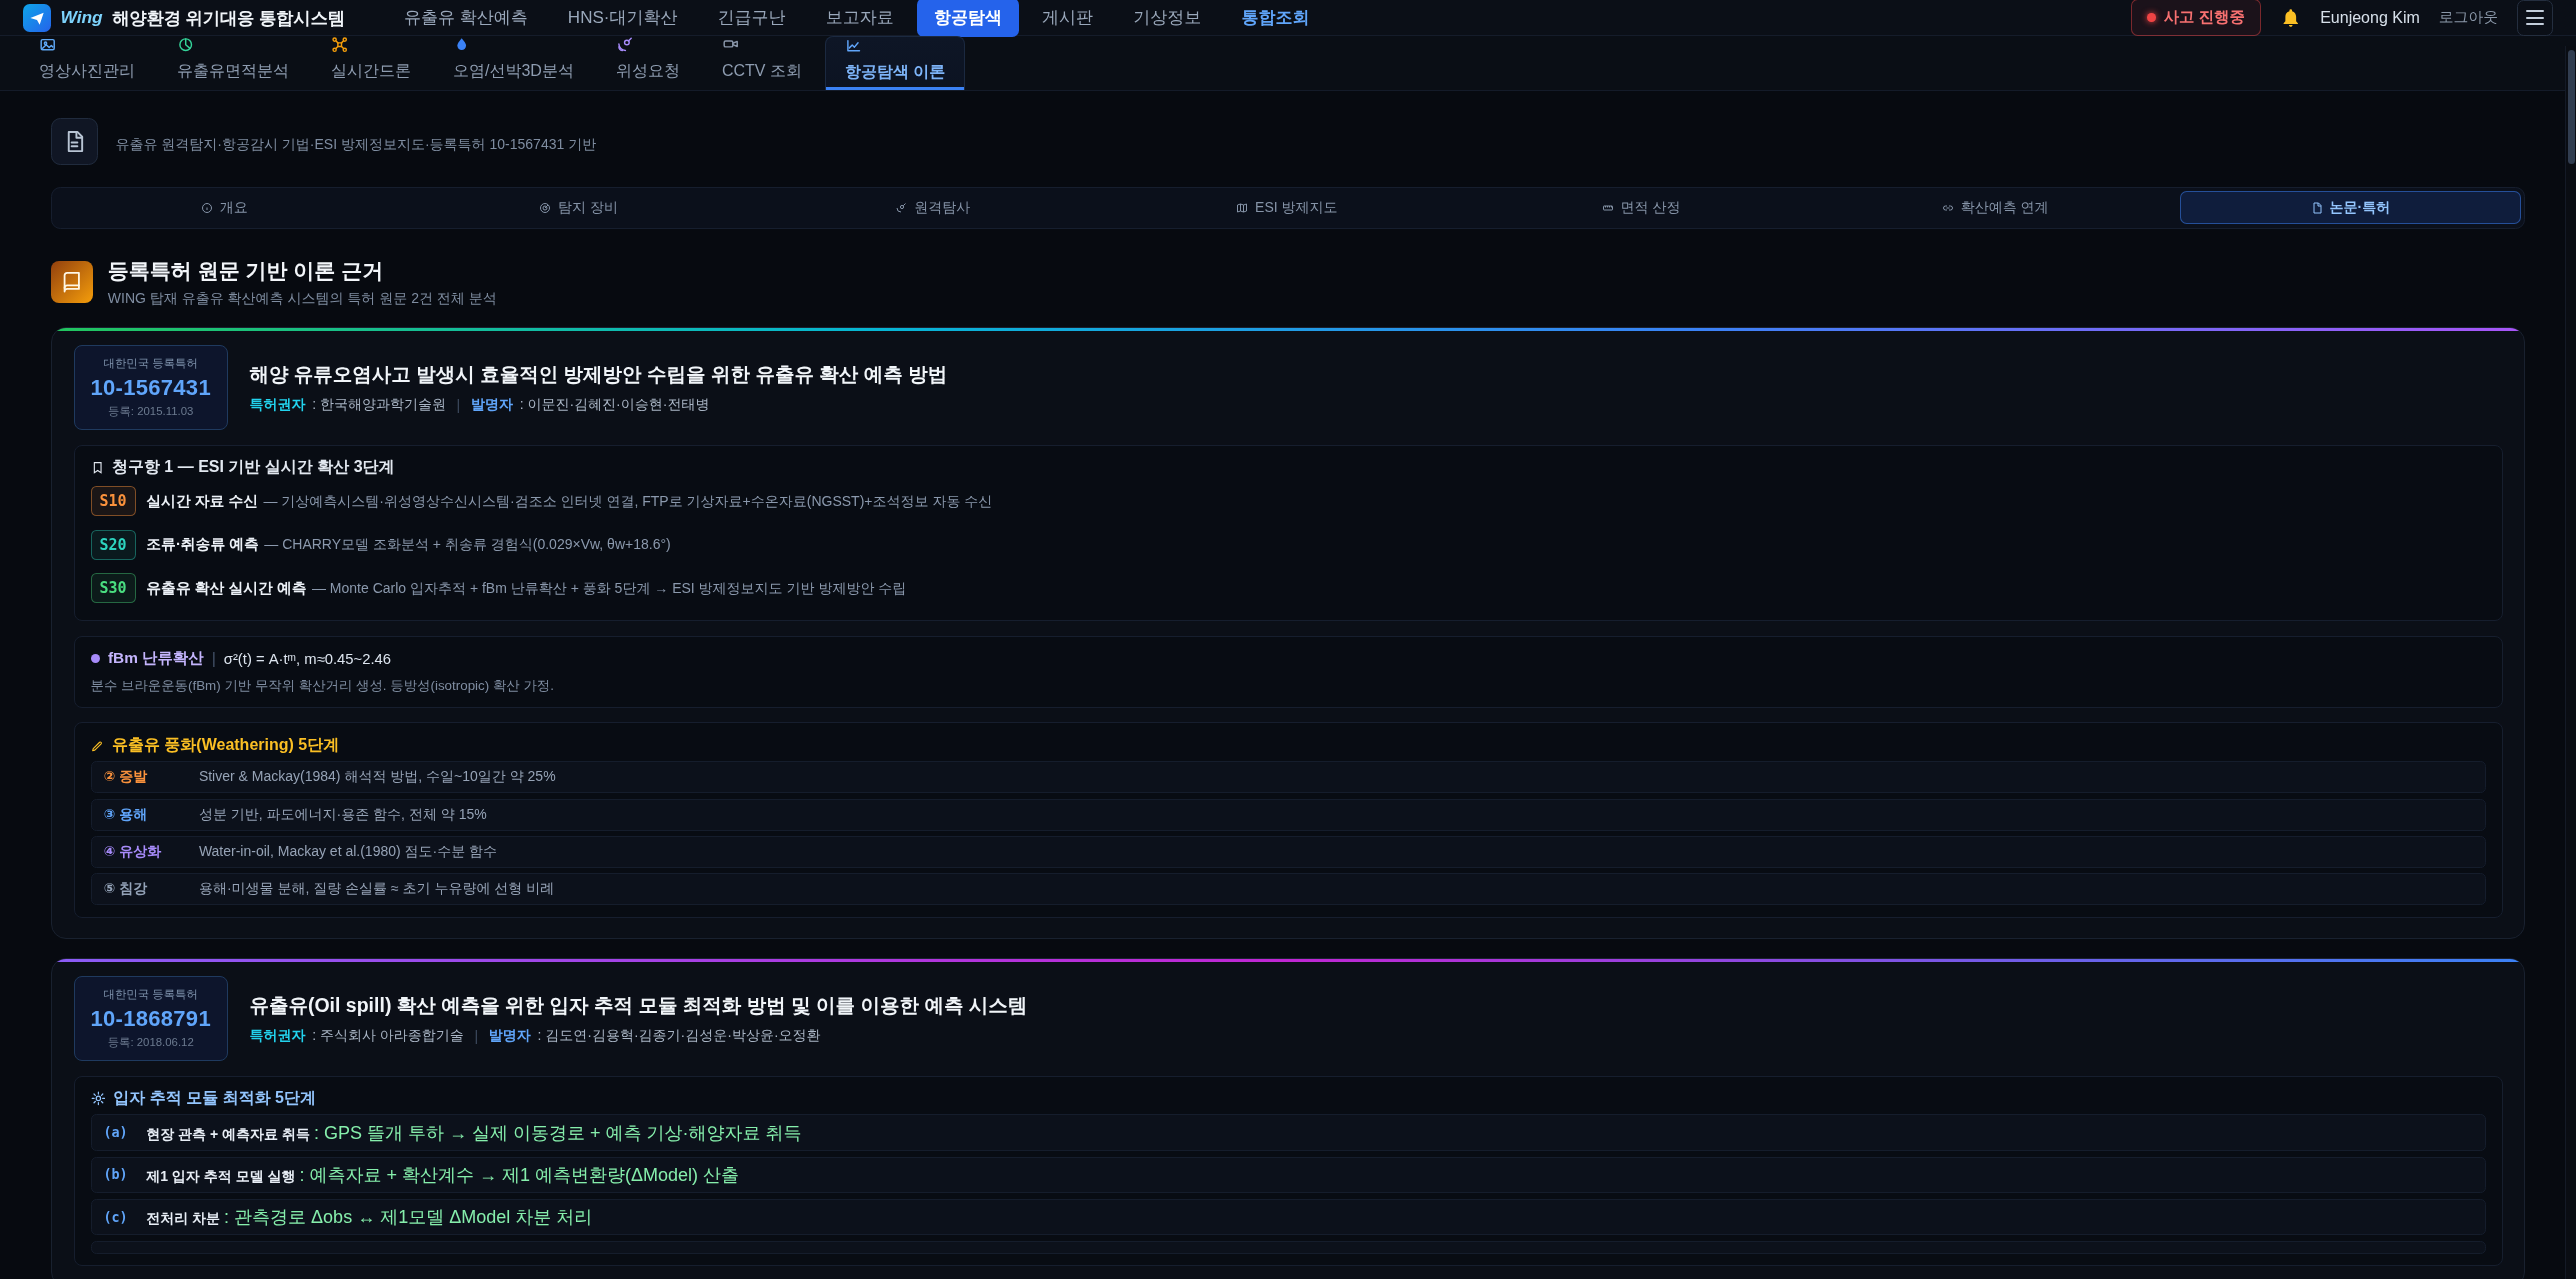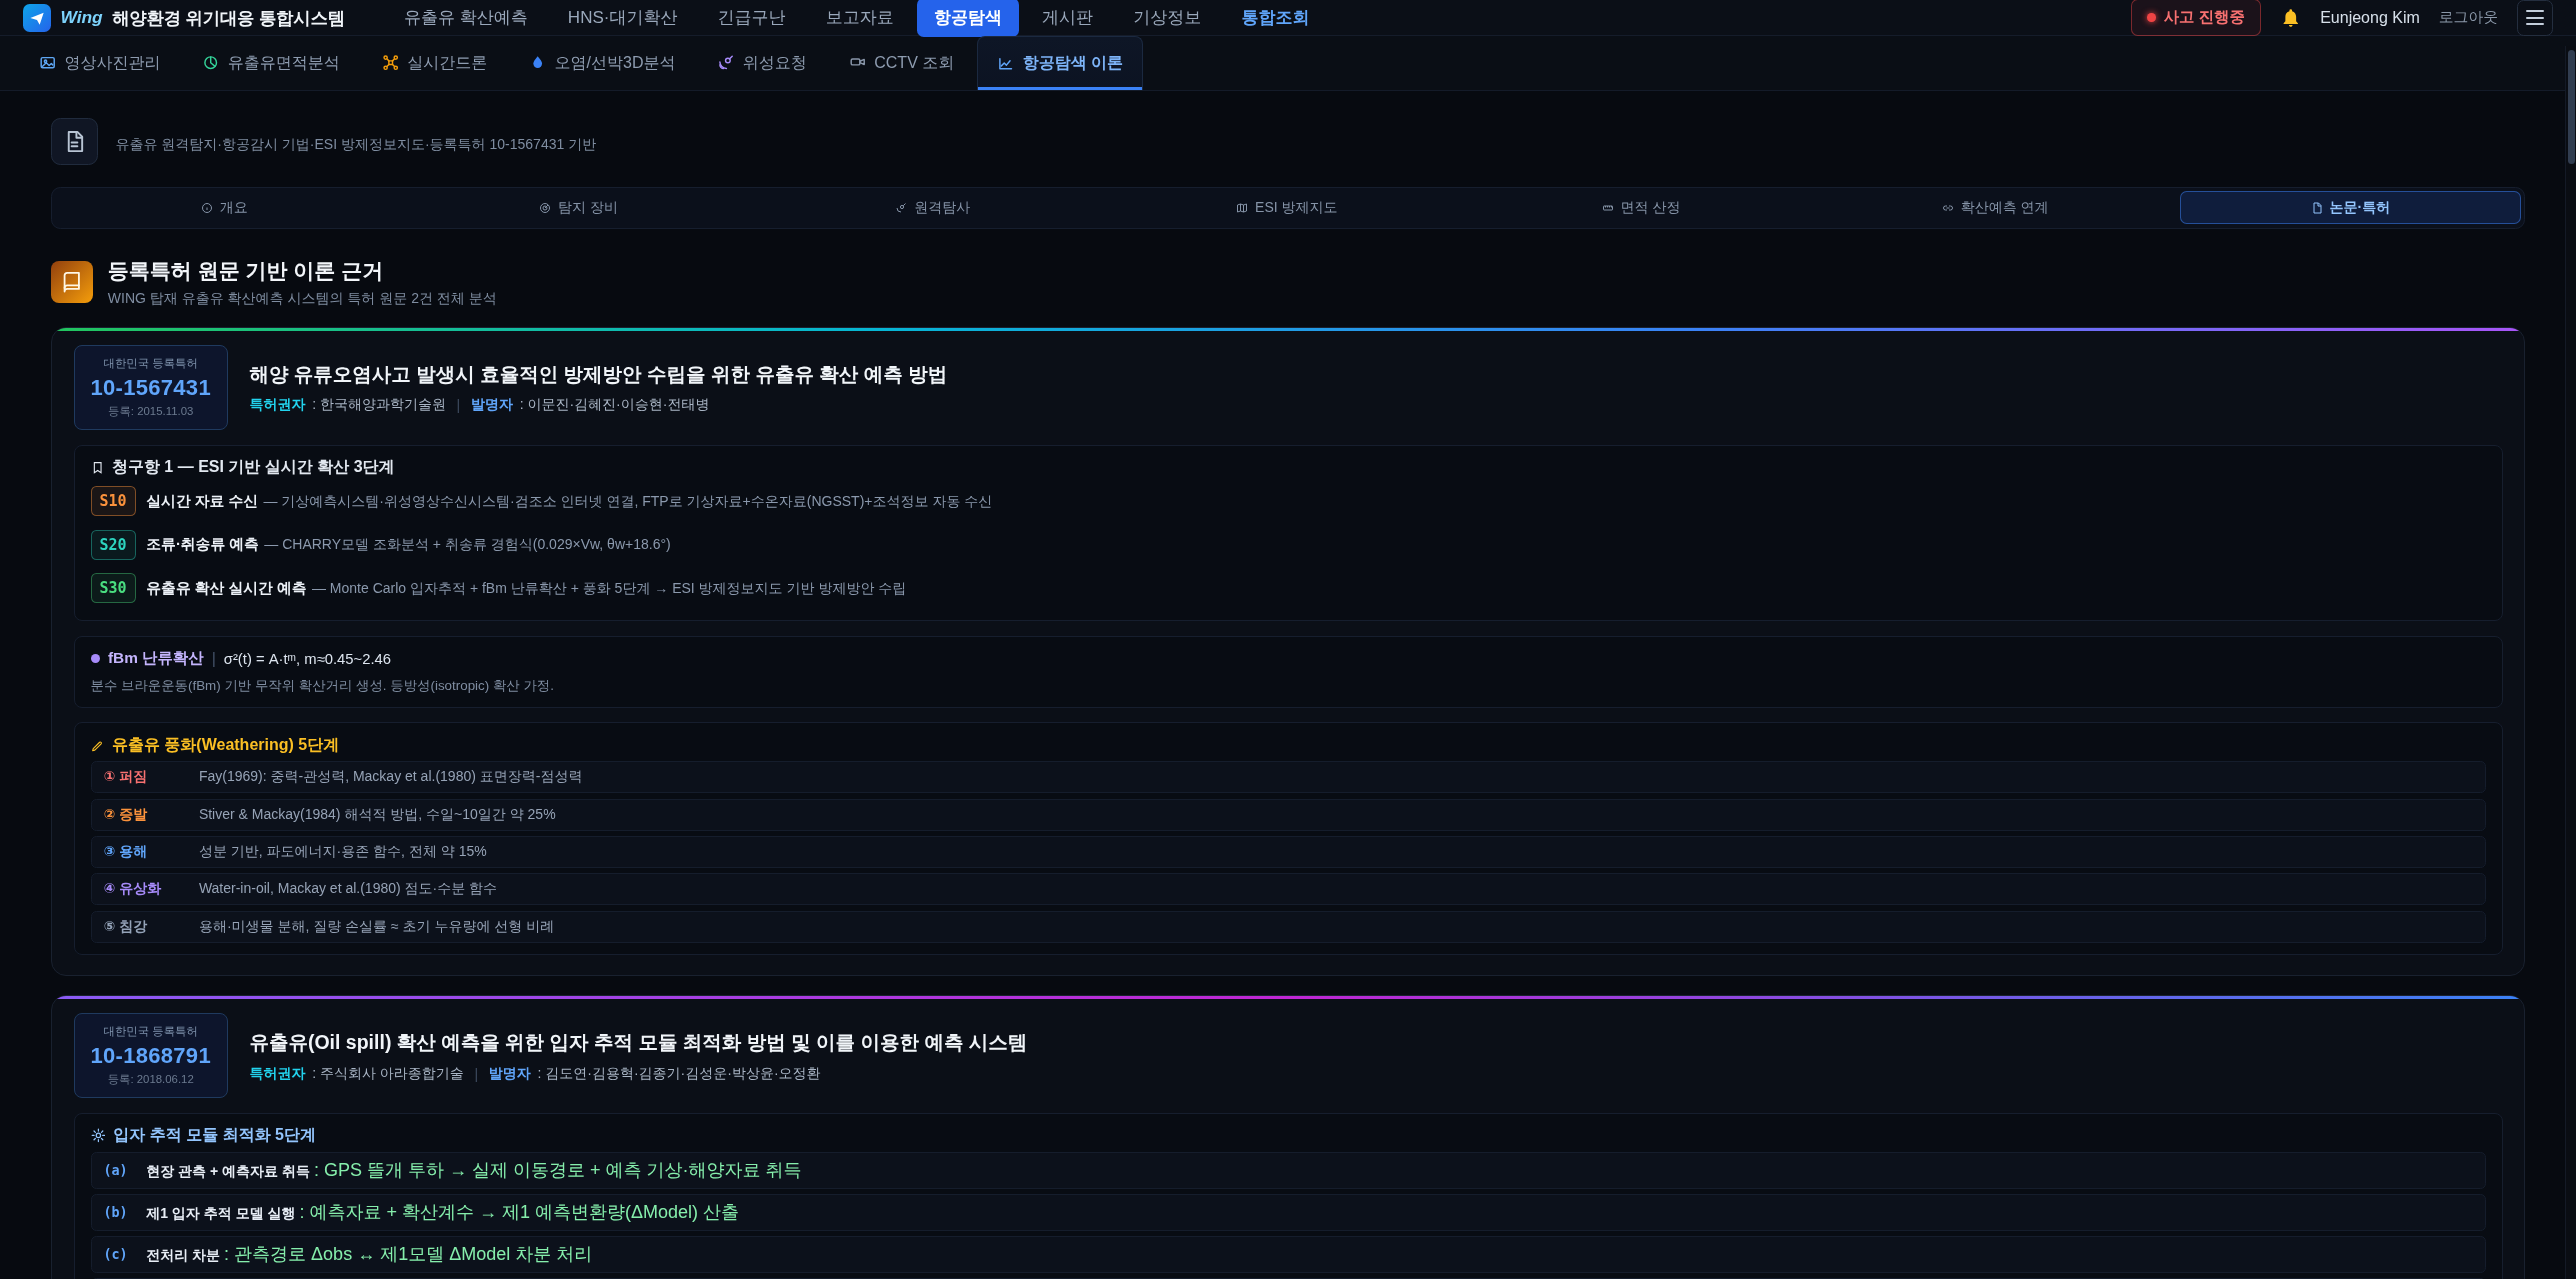--- a/index.html
+++ b/index.html
@@ -32,22 +32,22 @@
   .bell { color:#fbbf24; cursor:pointer; }
   .user { font-size:16px; color:#d7e0ea; }
   .logout { font-size:14.8px; color:#8b98a9; cursor:pointer; }
   .menu-btn { width:36px; height:36px; border:1.3px solid #242e3f; border-radius:6.7px;
     display:flex; flex-direction:column; justify-content:center; align-items:center; gap:4.7px; cursor:pointer; }
   .menu-btn i { width:17.4px; height:2px; background:#c3cedb; border-radius:1.3px; }
 
   
   .subbar { height:55px; background:#0a0e15; border-bottom:1.3px solid #141b29;
     display:flex; align-items:stretch; padding:0 20px; gap:4px; }
-  .subtab { display:flex; align-items:center; gap:8px; padding:0 19px;
-    font-size:16px; color:#8e9cb0; cursor:pointer; position:relative; white-space:nowrap; }
+  .subtab { display:flex; align-items:flex-start; gap:8px; padding:0 19px;
+    font-size:16px; color:#8e9cb0; cursor:pointer; position:relative; white-space:nowrap;flex-direction:column; }
   .subtab.active { color:#7db4f8; background:linear-gradient(180deg,#0e1626,#0c1322);
     border:1.3px solid #1b2940; border-bottom:none; border-radius:8px 8px 0 0; font-weight:700; }
   .subtab.active::after { content:""; position:absolute; left:0; right:0; bottom:0; height:3.4px; background:#3b82f6; }
   .ticon { display:grid; place-items:center; }
   .ic-img{color:#5fa8f5}.ic-green{color:#34d399}.ic-amber{color:#f59e0b}
   .ic-blue{color:#3b82f6}.ic-violet{color:#a78bfa}.ic-gray{color:#8a97aa}.ic-chart{color:#60a5fa}
 
   
   main { padding:0 51px; }
   .page-head { margin-top:27px; display:flex; align-items:center; gap:17.4px; }
@@ -374,24 +374,20 @@
 
     <div class="panel">
       <div class="panel-h amber">
         <svg width="13.4" height="13.4" viewBox="0 0 24 24" fill="none" stroke="currentColor" stroke-width="2" stroke-linecap="round" stroke-linejoin="round">
             <path d="M3 21l3.8-1L18.2 8.6a2 2 0 0 0-2.8-2.8L4 17.2 3 21z"></path>
           </svg>
         <span>유출유 풍화(Weathering) 5단계</span>
       </div>
       <div style="margin-top:4px;">
         <div class="w-row">
-          <span class="w-label c-red">① 퍼짐</span>
-          <span class="w-desc">Fay(1969): 중력-관성력, Mackay et al.(1980) 표면장력-점성력</span>
-        </div>
-        <div class="w-row">
           <span class="w-label c-orange">② 증발</span>
           <span class="w-desc">Stiver &amp; Mackay(1984) 해석적 방법, 수일~10일간 약 25%</span>
         </div>
         <div class="w-row">
           <span class="w-label c-blue">③ 용해</span>
           <span class="w-desc">성분 기반, 파도에너지·용존 함수, 전체 약 15%</span>
         </div>
         <div class="w-row">
           <span class="w-label c-violet">④ 유상화</span>
           <span class="w-desc">Water-in-oil, Mackay et al.(1980) 점도·수분 함수</span>

